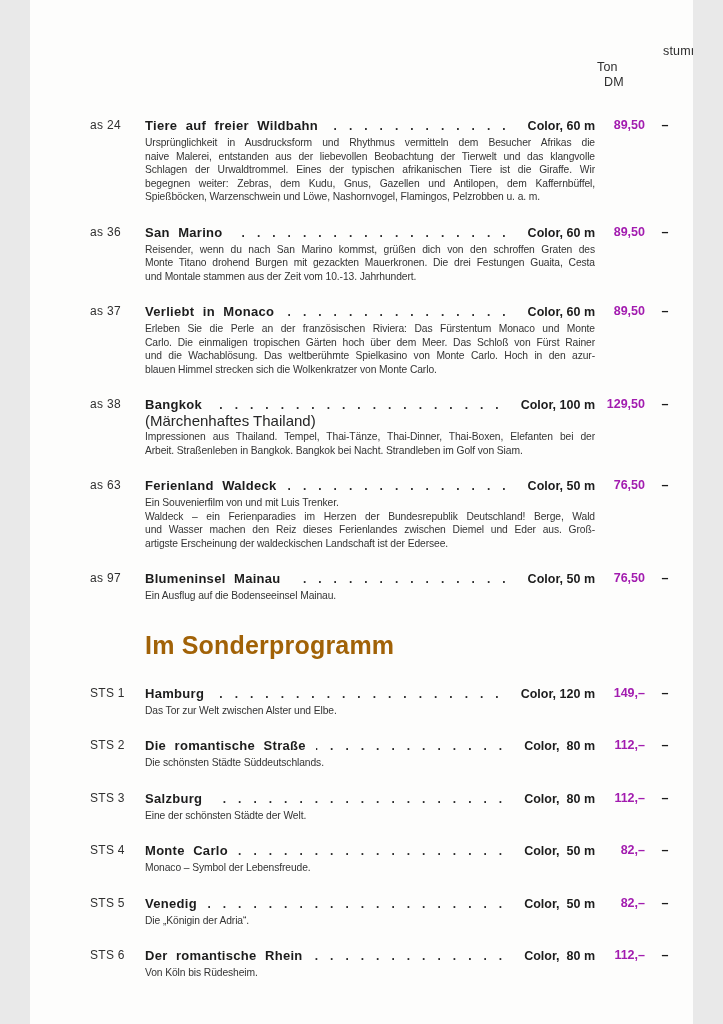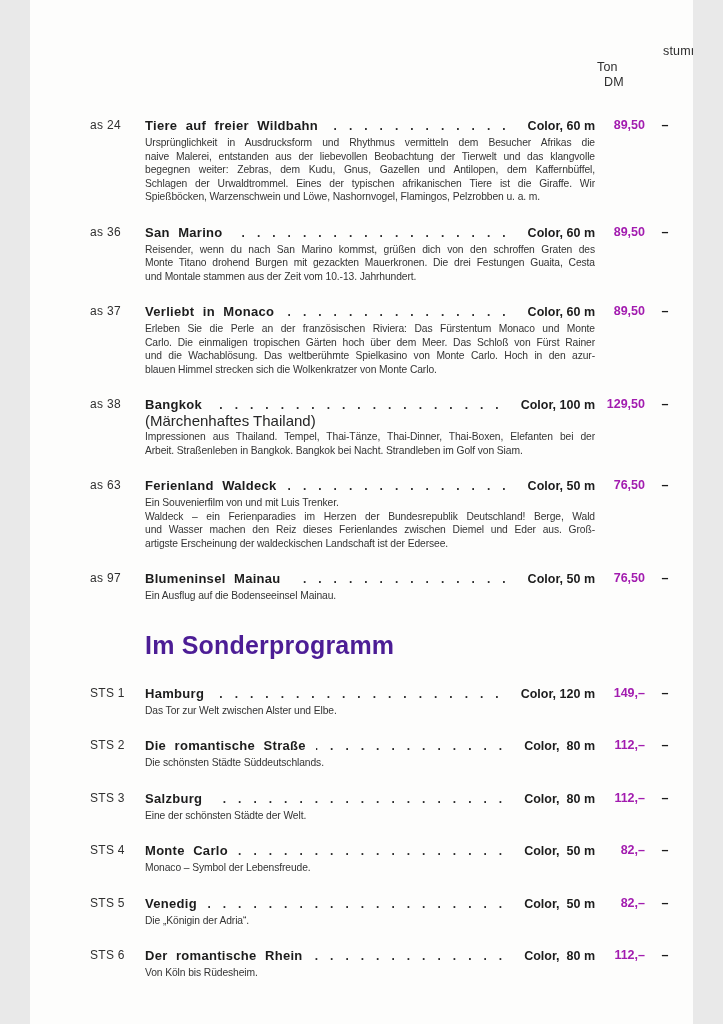--- a/index.html
+++ b/index.html
@@ -41,21 +41,21 @@
   .price { font-weight:bold; font-size:12.5px; color:#a21caf; text-align:right; line-height:18px; }
   .silent{ font-weight:bold; font-size:12.5px; color:#1c1c1c; text-align:center; line-height:18px; }
 
   .subtitle { font-size:15px; color:#262626; line-height:15px; }
 
   .desc { margin-top:2px; font-size:10.3px; line-height:13.5px; color:#343434; letter-spacing:-0.1px; }
   .dl { text-align:justify; text-align-last:justify; max-height:13.5px; overflow:hidden; }
   .dl.last { text-align-last:left; }
 
   .section-heading {
-    font-size:25px; font-weight:bold; color:#4c1d95;
+    font-size:25px; font-weight:bold; color:#a16207;
     margin:28px 0 24px 115px; letter-spacing:.2px;
   }
 </style>
 </head>
 <body>
 
 <div class="page">
 
   <div class="colhead" id="hdr-ton">Ton</div>
   <div class="colhead" id="hdr-dm">DM</div>
@@ -67,22 +67,22 @@
       <div class="code">as 24</div>
       <div class="main">
         <div class="trow">
           <span class="title">Tiere auf freier Wildbahn</span>
           <span class="leader"></span>
           <span class="spec">Color, 60 m</span>
         </div>
         <div class="desc">
           <div class="dl">Ursprünglichkeit in Ausdrucksform und Rhythmus vermitteln dem Besucher Afrikas die</div>
           <div class="dl">naive Malerei, entstanden aus der liebevollen Beobachtung der Tierwelt und das klangvolle</div>
+          <div class="dl">Schlagen der Urwaldtrommel. Eines der typischen afrikanischen Tiere ist die Giraffe. Wir</div>
           <div class="dl">begegnen weiter: Zebras, dem Kudu, Gnus, Gazellen und Antilopen, dem Kaffernbüffel,</div>
-          <div class="dl">Schlagen der Urwaldtrommel. Eines der typischen afrikanischen Tiere ist die Giraffe. Wir</div>
           <div class="dl last">Spießböcken, Warzenschwein und Löwe, Nashornvogel, Flamingos, Pelzrobben u. a. m.</div>
         </div>
       </div>
       <div class="price">89,50</div>
       <div class="silent">–</div>
     </div>
 
     <div class="entry">
       <div class="code">as 36</div>
       <div class="main">

